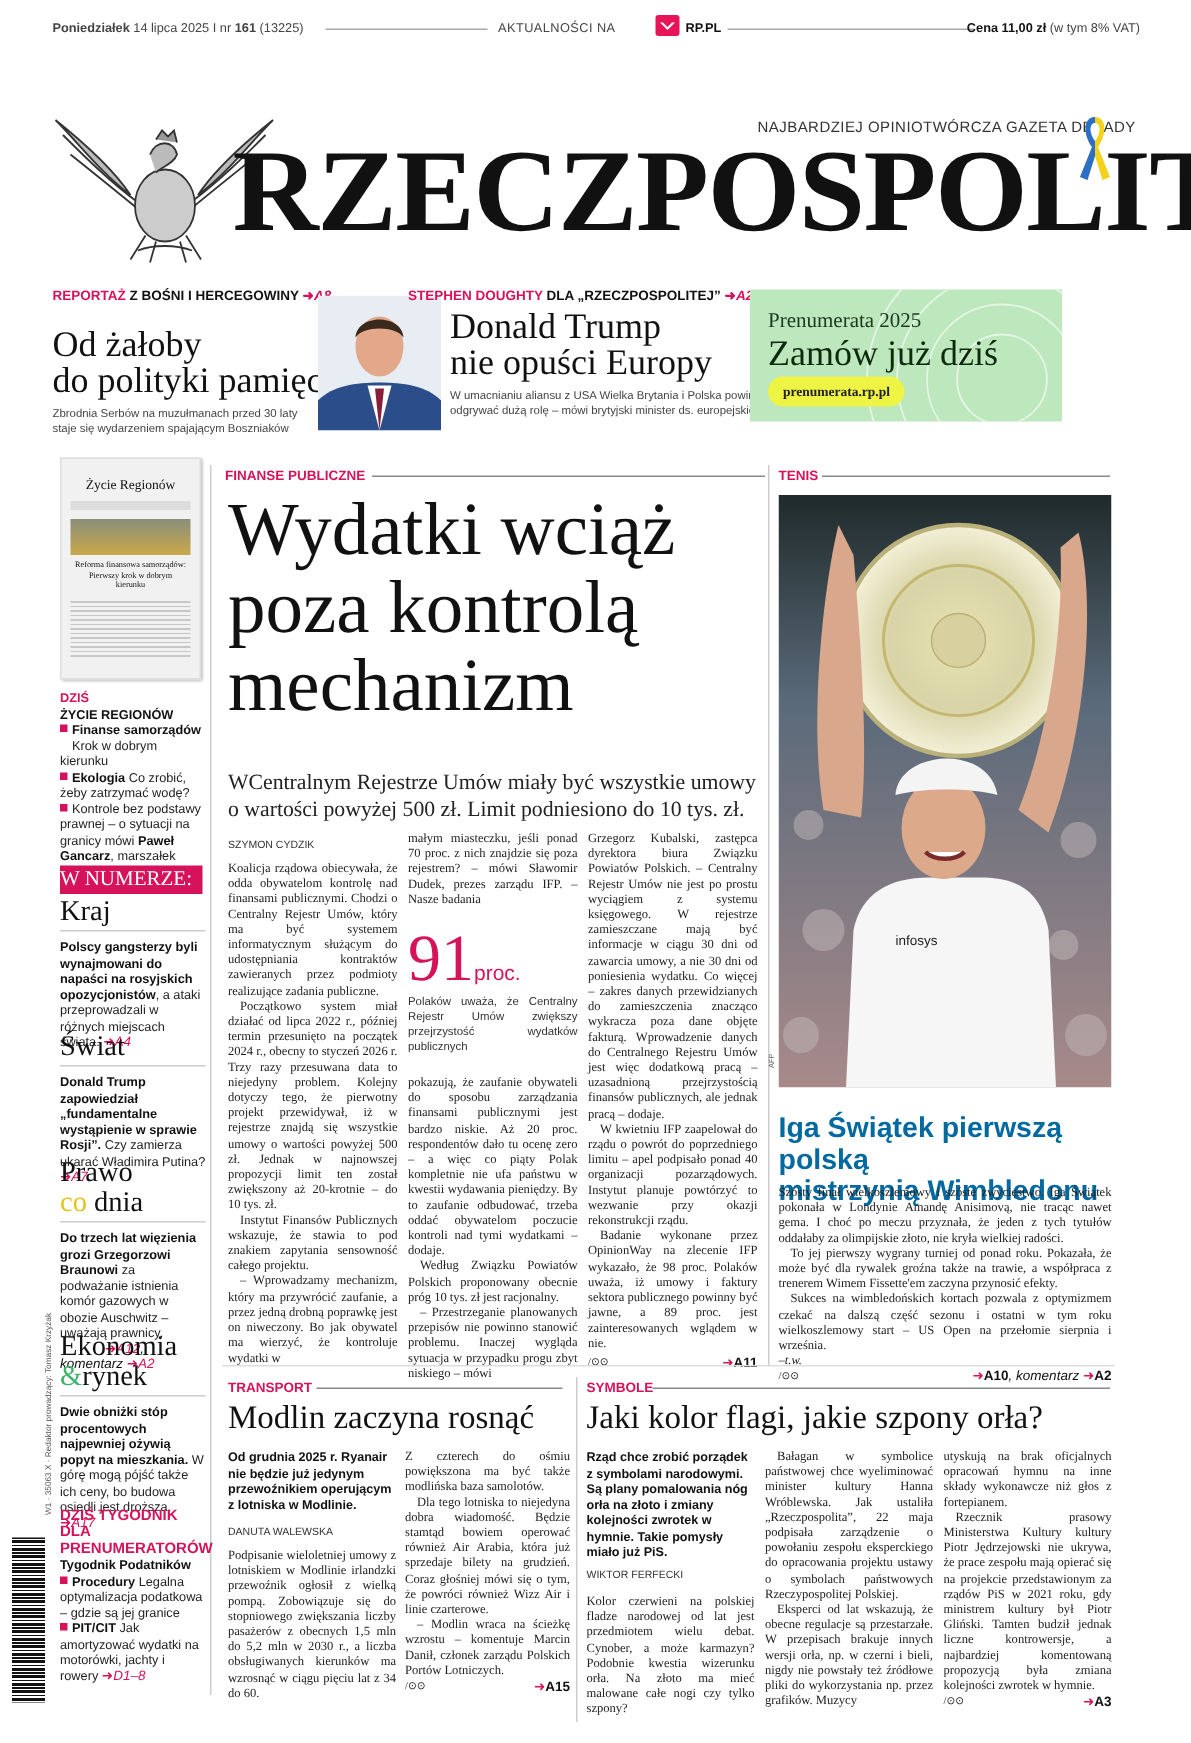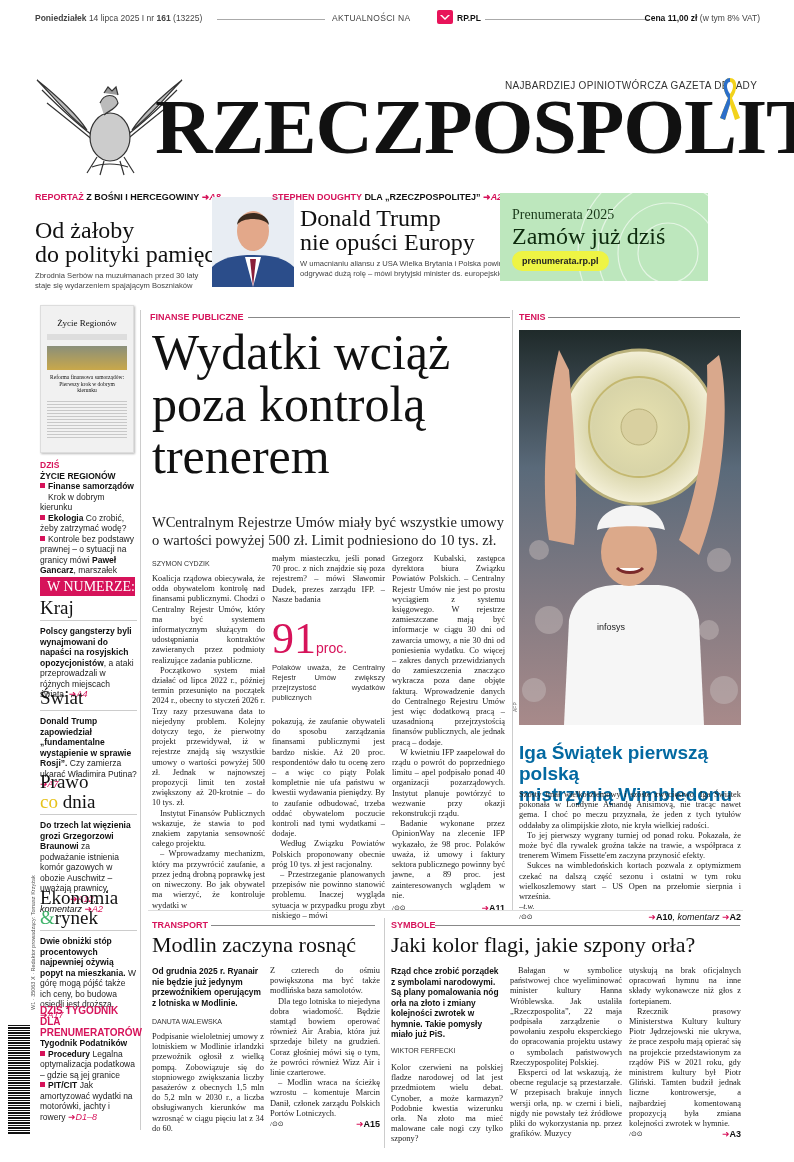--- a/index.html
+++ b/index.html
@@ -24,28 +24,28 @@
 #title{left:155px;top:88px;font-size:78px;letter-spacing:-1px;line-height:1;font-weight:bold;transform:scaleX(1.02);transform-origin:left}
 #tagline{left:505px;top:80px;font-family:"Liberation Sans",sans-serif;font-size:10px;color:#333;letter-spacing:.3px}
 #ribbon{left:718px;top:76px;width:24px;height:46px}
 
 .teaser-head{font-size:24px;line-height:24px;color:#111}
 .teaser-sub{font-family:"Liberation Sans",sans-serif;font-size:7.6px;line-height:10px;color:#444}
 #promo{left:500px;top:193px;width:208px;height:88px;background:#bde7bd;overflow:hidden}
 #promo .circles{position:absolute;right:-60px;top:-40px;width:200px;height:200px}
 #promo .p1{position:absolute;left:12px;top:14px;font-size:14px;color:#1b3a1b}
 #promo .p2{position:absolute;left:12px;top:30px;font-size:24px;color:#0d2a0d}
-#promo .pbtn{position:absolute;left:12px;top:58px;height:20px;padding:0 10px;background:#eef444;border-radius:10px;font-family:Liberation Sans, sans-serif;font-weight:bold;font-size:9px;line-height:20px;color:#222}
+#promo .pbtn{position:absolute;left:12px;top:58px;height:20px;padding:0 10px;background:#eef444;border-radius:10px;font-family:Liberation Serif, serif;font-weight:bold;font-size:9px;line-height:20px;color:#222}
 
 .vline{position:absolute;width:1px;background:#ccc}
 #supp{left:40px;top:305px;width:94px;height:148px;background:#f1f1f1;border:1px solid #ddd;box-shadow:1px 1px 2px #bbb}
 .side-text{font-family:"Liberation Sans",sans-serif;font-size:8.5px;line-height:10.5px;color:#222}
 .side-text b{color:#111}
 .bullet{display:inline-block;width:5px;height:5px;background:#d6135a;margin-right:3px;vertical-align:1px}
-#wnum{left:40px;top:577px;width:95px;height:19px;background:#d6135a;color:#fff;font-size:14px;line-height:19px;text-align:right}
+#wnum{left:40px;top:577px;width:95px;height:19px;background:#d6135a;color:#fff;font-size:14px;line-height:19px;text-align:left}
 .sec-title{font-size:19px;line-height:20px;color:#111}
 .body{font-size:8.4px;line-height:10.2px;text-align:justify;hyphens:auto;color:#222}
 .body p{text-indent:8px}
 .body p.ni{text-indent:0}
 .lead{font-family:"Liberation Sans",sans-serif;font-weight:bold;font-size:8.4px;line-height:10.5px;color:#111}
 .byline{font-family:"Liberation Sans",sans-serif;font-size:7px;color:#333;text-transform:uppercase}
 </style>
 </head>
 <body>
 
@@ -203,21 +203,21 @@
 </div>
 
 <div class="abs" style="left:30px;top:1010px;transform:rotate(-90deg);transform-origin:left top;font-family:'Liberation Sans',sans-serif;font-size:5.5px;color:#555;white-space:nowrap;width:260px">W1 · 35063 X · Redaktor prowadzący: Tomasz Krzyżak</div>
 <div class="abs" style="left:8px;top:1025px;width:22px;height:110px;background:repeating-linear-gradient(#111 0 1px,#fff 1px 2px,#111 2px 4px,#fff 4px 5px)"></div>
 
 <div class="abs kicker" style="left:150px;top:312px">FINANSE PUBLICZNE</div>
 <div class="rule" style="left:248px;top:317px;width:262px"></div>
 <div class="abs" style="left:152px;top:326px;font-size:50px;line-height:52px;color:#111">
   <div>Wydatki wciąż</div>
   <div>poza kontrolą</div>
-  <div>trenerem</div>
+  <div>mechanizm</div>
 </div>
 <div class="abs" style="left:152px;top:513px;font-size:14.5px;line-height:18px;color:#222">
   <div>WCentralnym Rejestrze Umów miały być wszystkie umowy</div>
   <div>o wartości powyżej 500 zł. Limit podniesiono do 10 tys. zł.</div>
 </div>
 <div class="abs byline" style="left:152px;top:560px">SZYMON CYDZIK</div>
 
 <div class="abs body" style="left:152px;top:574px;width:113px">
   <p class="ni">Koalicja rządowa obiecywała, że odda obywatelom kontrolę nad finansami publicznymi. Chodzi o Centralny Rejestr Umów, który ma być systemem informatycznym służącym do udostępniania kontraktów zawieranych przez podmioty realizujące zadania publiczne.</p>
   <p>Początkowo system miał działać od lipca 2022 r., później termin przesunięto na początek 2024 r., obecny to styczeń 2026 r. Trzy razy przesuwana data to niejedyny problem. Kolejny dotyczy tego, że pierwotny projekt przewidywał, iż w rejestrze znajdą się wszystkie umowy o wartości powyżej 500 zł. Jednak w najnowszej propozycji limit ten został zwiększony aż 20-krotnie – do 10 tys. zł.</p>

